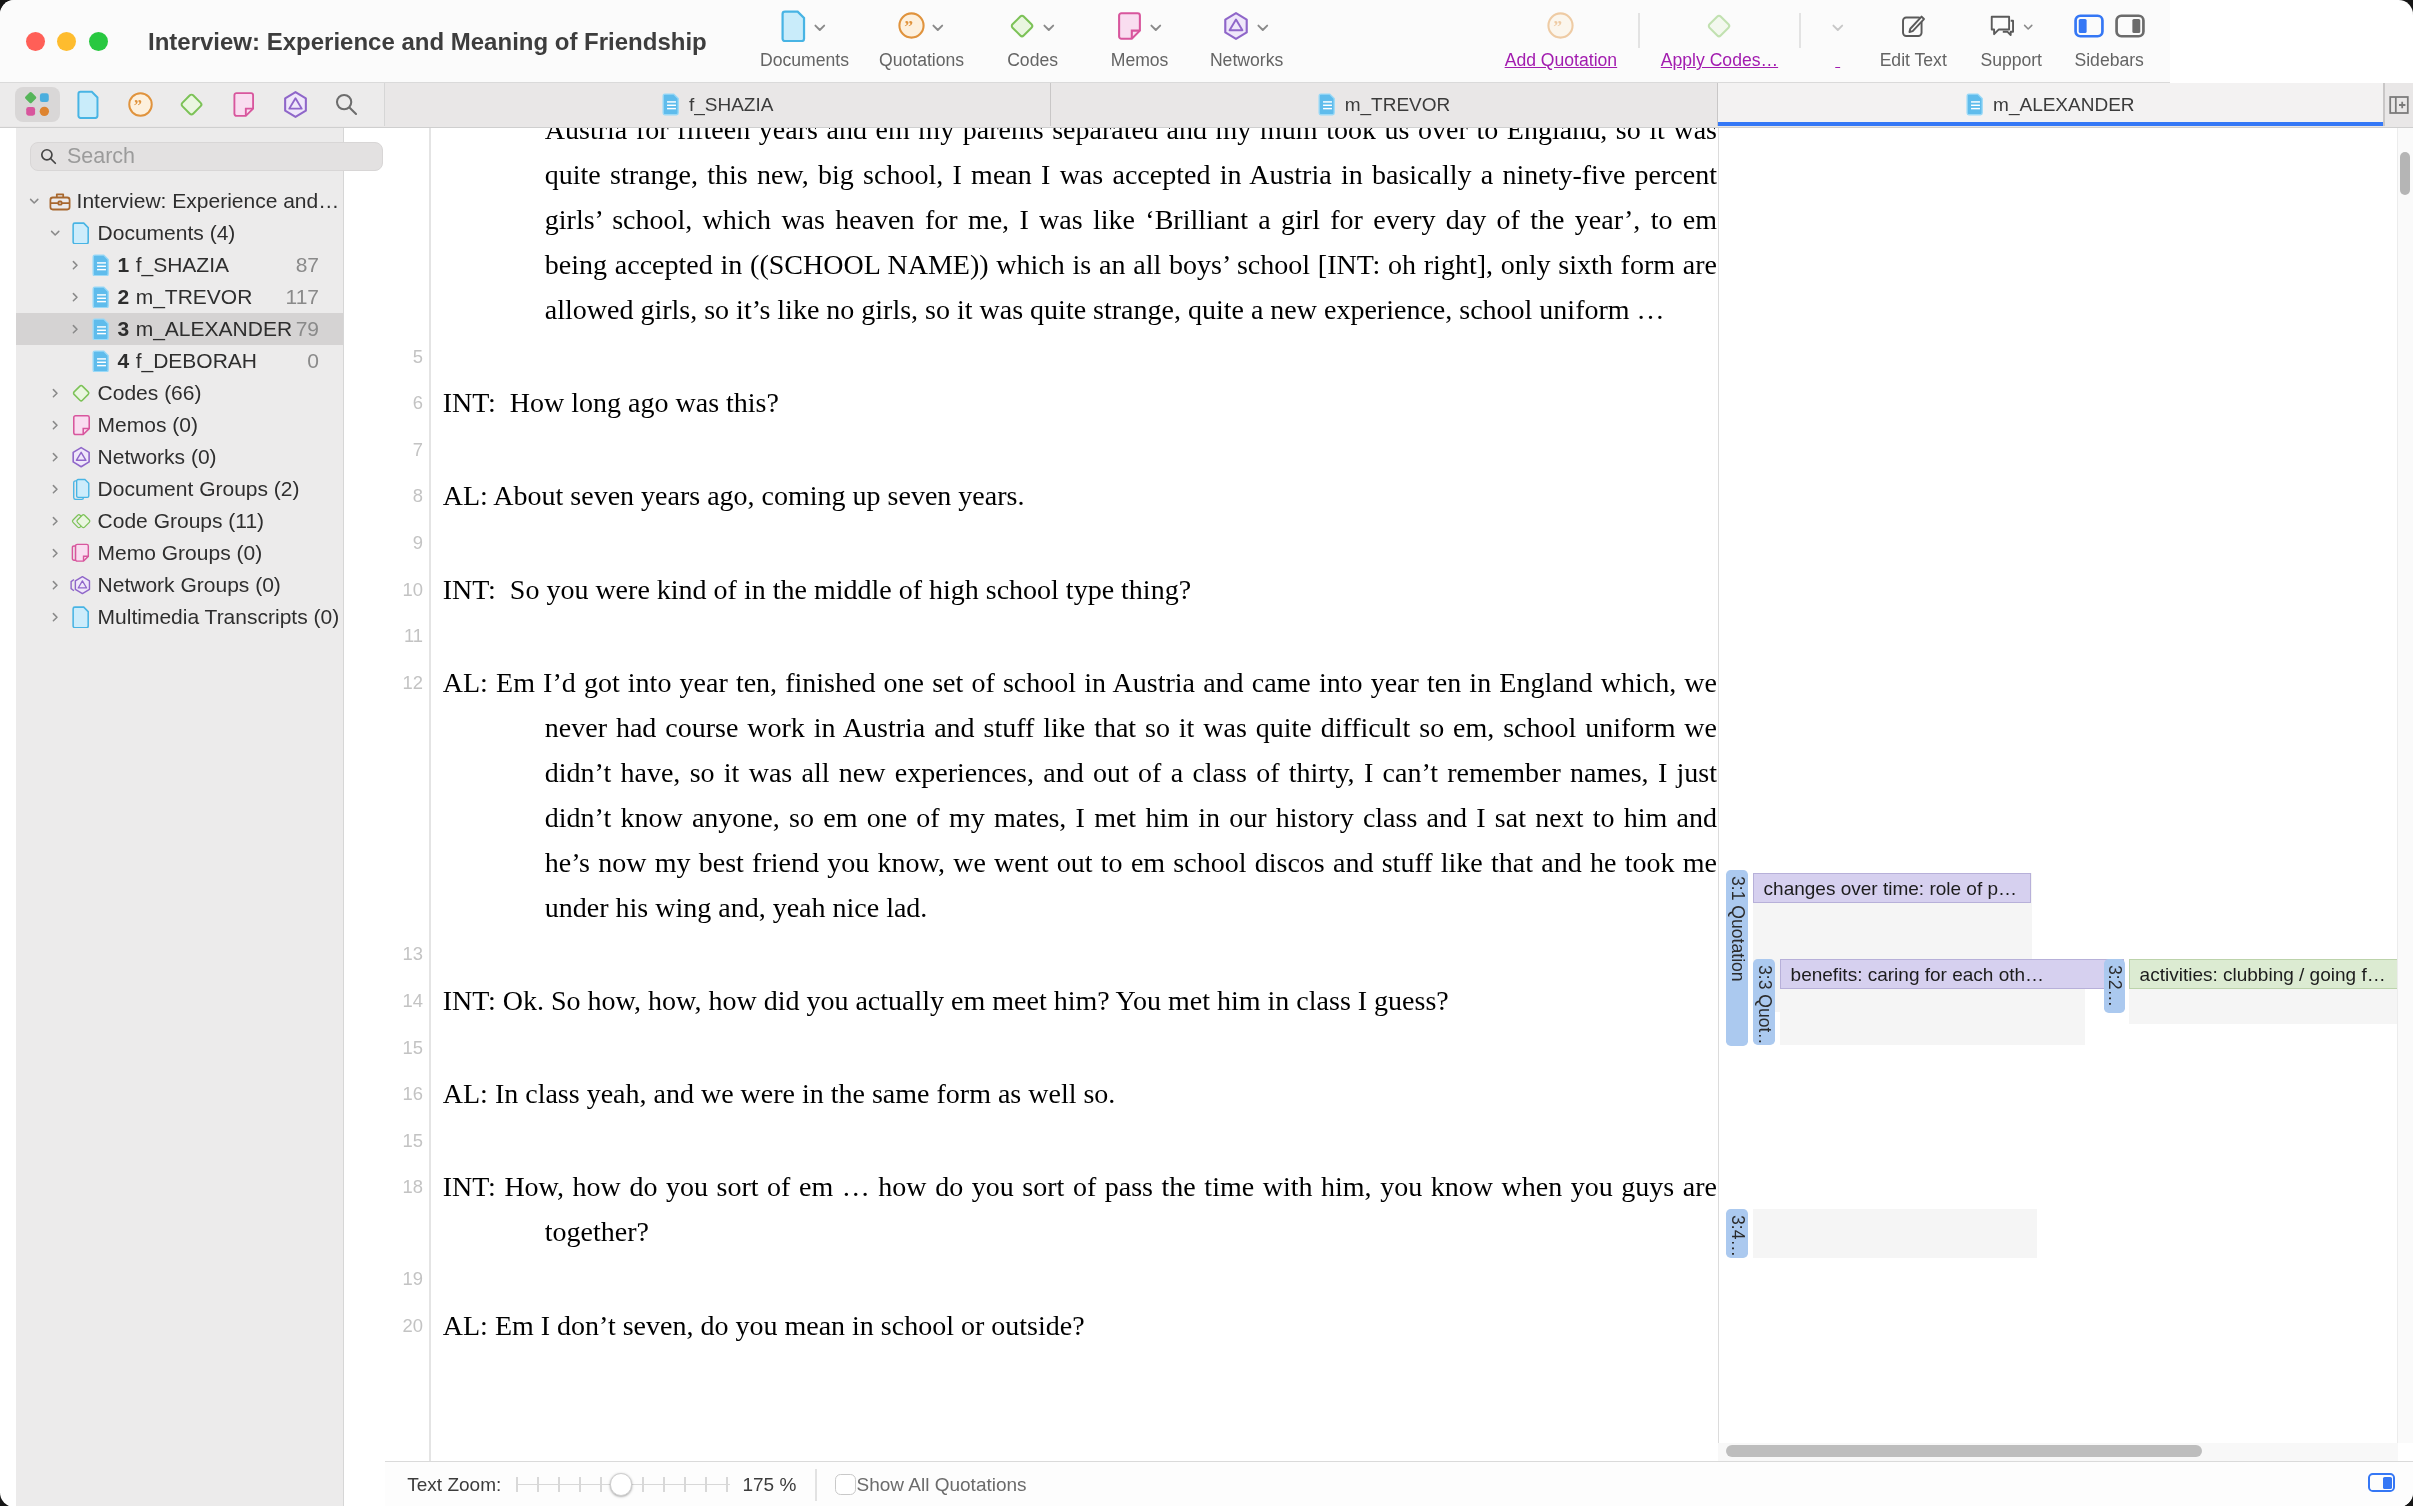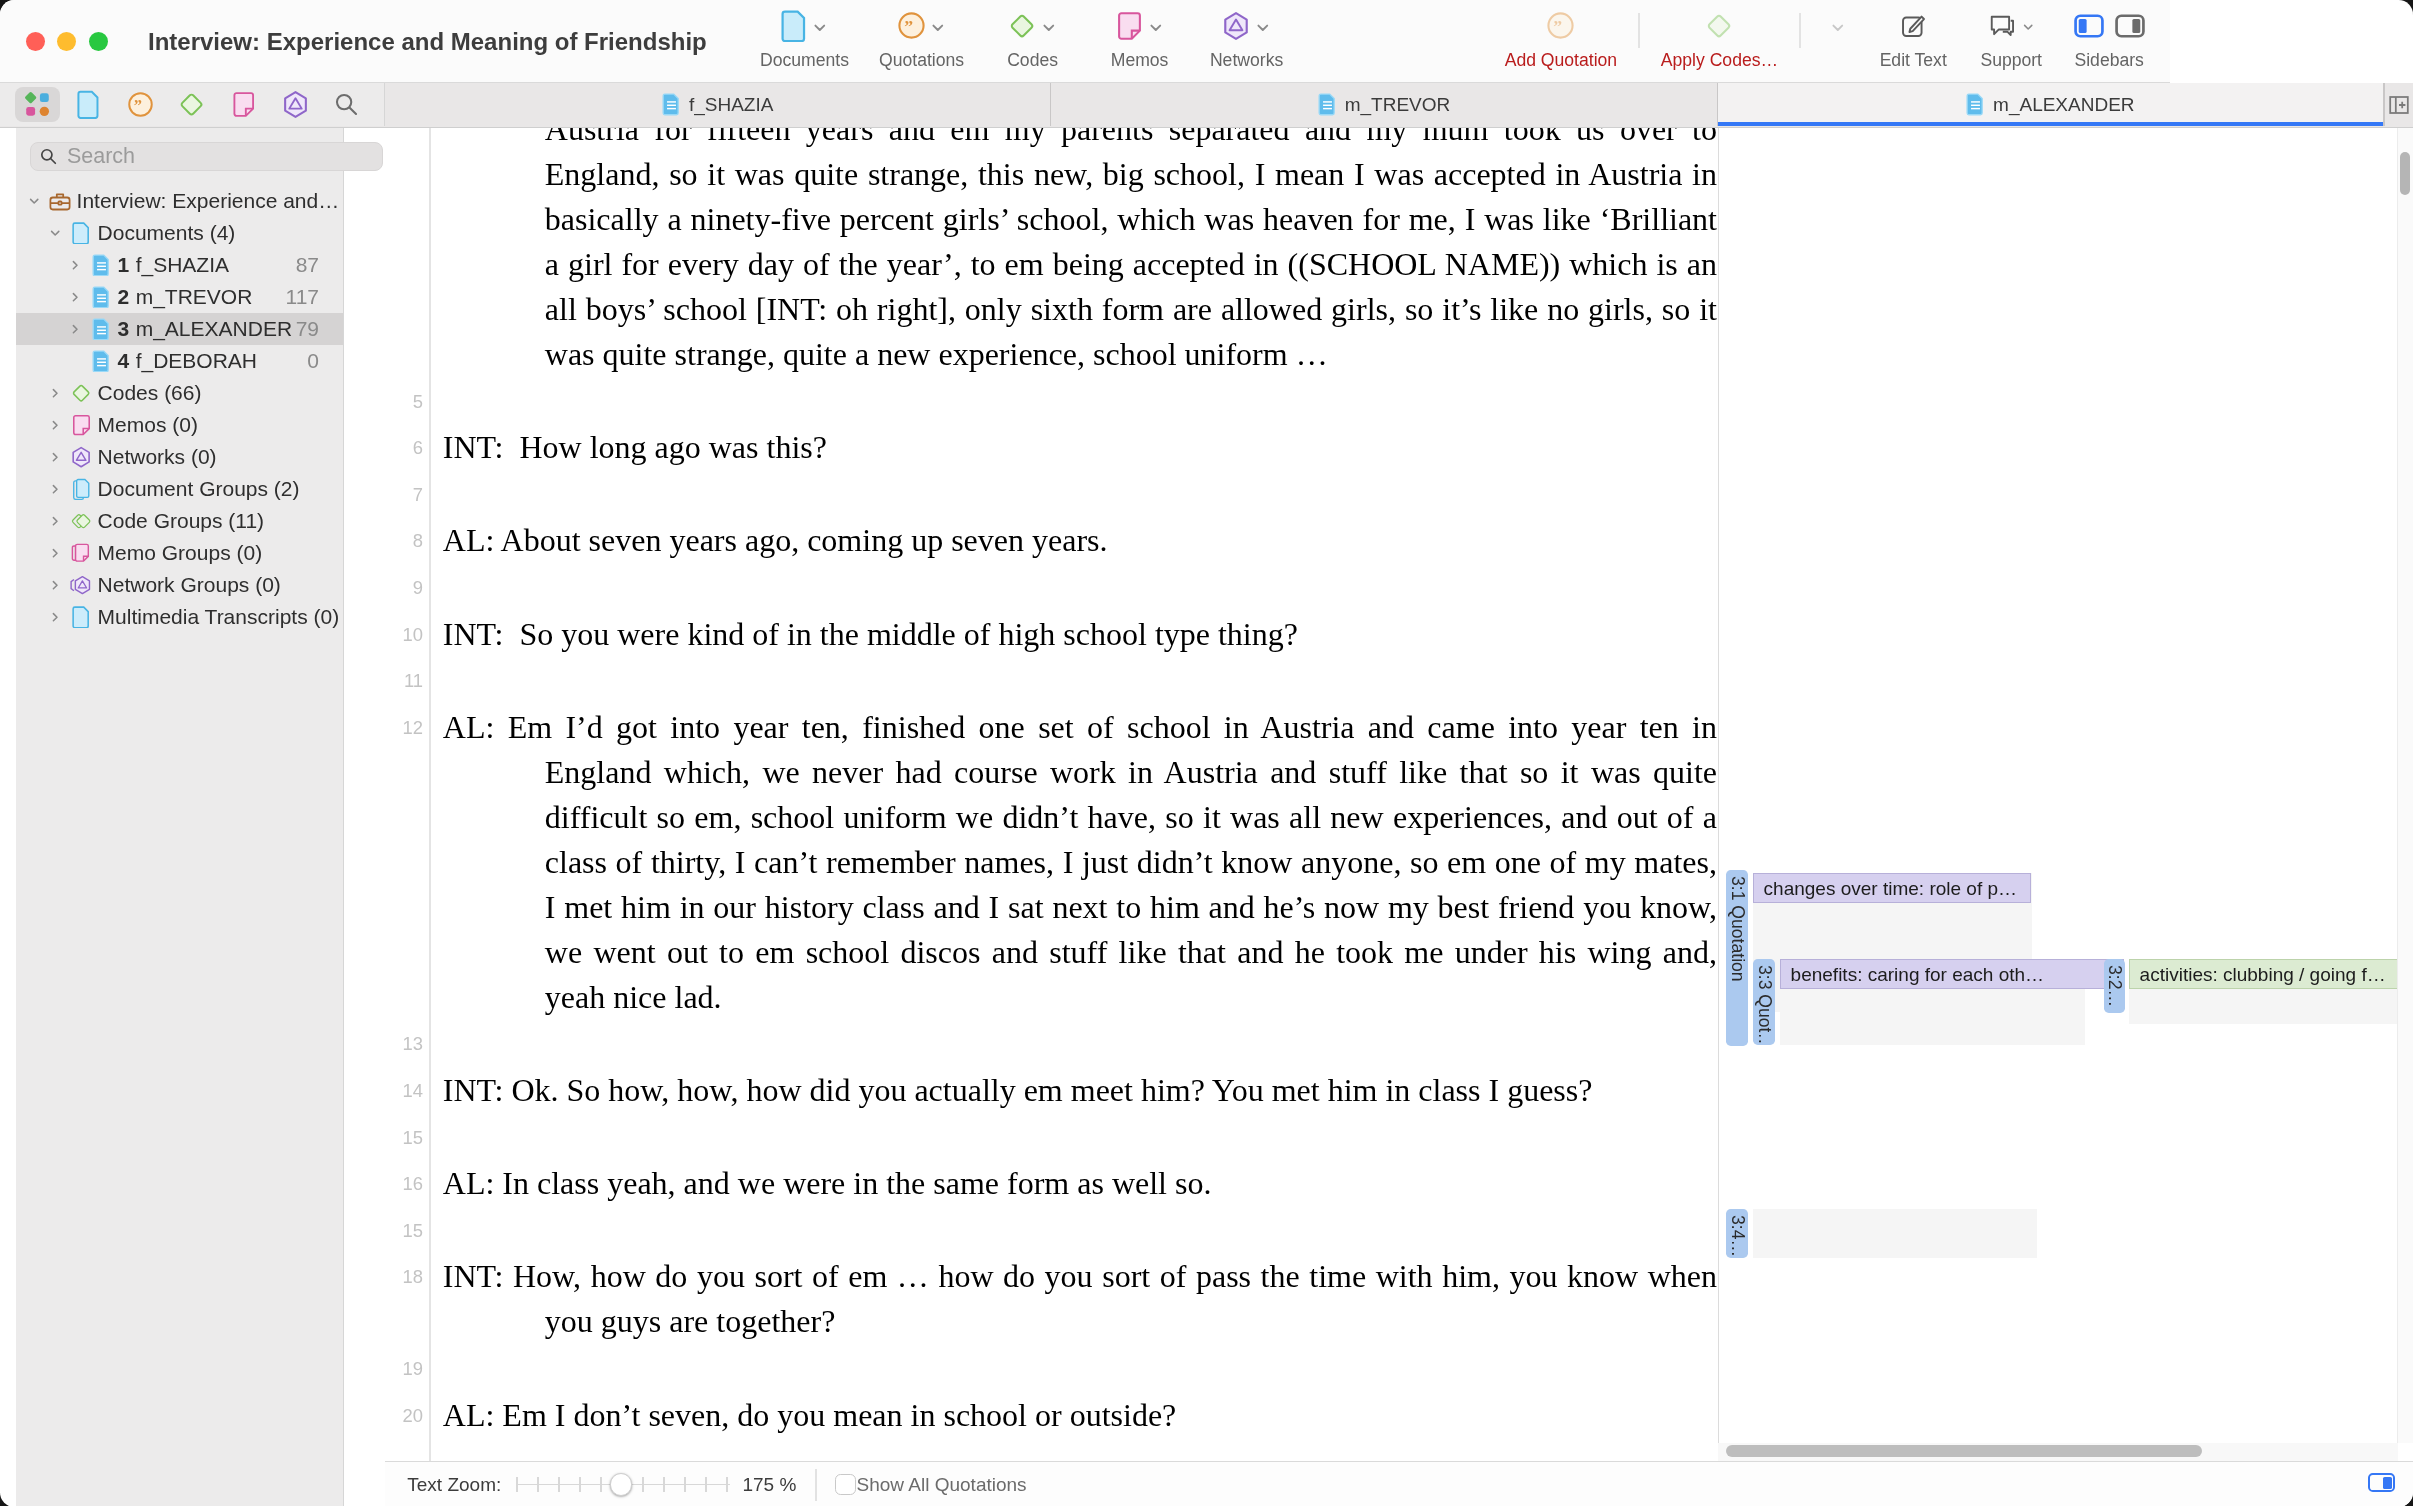--- a/index.html
+++ b/index.html
@@ -13,21 +13,21 @@
   .light.red{background:#ff5f57;}
   .light.yellow{background:#febc2e;}
   .light.green{background:#28c840;}
   .win-title{position:absolute;left:148px;top:0;height:83px;display:flex;align-items:center;font-size:24px;font-weight:700;color:#3d3d3d;}
   .tb-left{position:absolute;left:760px;top:6.4px;display:flex;gap:30px;}
   .tb-right{position:absolute;right:22.3px;top:6.4px;display:flex;gap:21px;align-items:flex-start;}
   .tb-btn{display:flex;flex-direction:column;align-items:center;min-width:77px;cursor:default;}
   .tb-iconrow{height:42px;display:flex;align-items:center;gap:3.2px;}
   .tb-label{font-size:17.6px;color:#646464;margin-top:1.6px;white-space:nowrap;}
   .tb-btn.disabled .tb-iconrow{opacity:.45;}
-  .tb-btn.disabled .tb-label{color:#b91c1c;}
+  .tb-btn.disabled .tb-label{color:#a21caf;text-decoration:underline;}
   .tb-sep{width:1.6px;height:35px;background:#e3e3e3;margin-top:6.4px;}
   .chev{width:17.6px;height:17.6px;stroke:#8a8a8a;stroke-width:2.6;fill:none;stroke-linecap:round;stroke-linejoin:round;}
   .chev.small{width:14.4px;height:14.4px;}
   .sidebars-pair{display:flex;gap:11.2px;align-items:center;height:42px;}
 
   
   .tabrow{position:absolute;left:0;top:83px;width:2413px;height:45px;background:#e9e7e7;border-bottom:1.6px solid #cfcfcf;box-sizing:border-box;}
   .stripicons{position:absolute;left:0;top:0;width:385px;height:43px;background:#ecebeb;border-right:1.6px solid #d6d6d6;box-sizing:border-box;display:flex;align-items:center;justify-content:space-around;padding:0 11.2px;}
   .strip-btn{width:45px;height:35px;display:flex;align-items:center;justify-content:center;border-radius:8px;}
   .strip-btn.selected{background:#d9d7d7;}
@@ -52,21 +52,21 @@
   .trow .tname{margin-left:6.4px;}
   .trow .tcount{margin-left:auto;padding-right:24px;color:#8a8a8a;}
   .ind0{padding-left:8px;} .ind1{padding-left:29px;} .ind2{padding-left:49px;}
 
   
   .docarea{position:absolute;left:385px;top:128px;width:1332px;height:1333px;background:#fff;overflow:hidden;}
   .gutterline{position:absolute;left:44px;top:0;bottom:0;width:1.6px;background:#e4e4e4;}
   .paras{position:absolute;left:0;right:0;top:-21px;}
   .para{display:flex;margin-bottom:1.6px;}
   .pnum{width:38px;flex-shrink:0;text-align:right;padding-right:4.8px;font-size:18.4px;line-height:45px;color:#c3c3c3;}
-  .ptext{flex:1;margin-left:15px;font-family:"Liberation Serif","DejaVu Serif",serif;font-size:32px;line-height:45px;color:#000;text-align:justify;padding-left:102px;text-indent:-102px;min-height:45px;}
+  .ptext{flex:1;margin-left:15px;font-family:"Liberation Serif","DejaVu Serif",serif;font-size:28px;line-height:45px;color:#000;text-align:justify;padding-left:102px;text-indent:-102px;min-height:45px;}
   .ptext.cont{text-indent:0;}
 
   
   .marginarea{position:absolute;left:1718px;top:128px;width:680px;height:1315px;background:#fff;border-left:1.6px solid #dcdcdc;box-sizing:border-box;}
   .qbar{position:absolute;background:#abc9ef;border-radius:4.8px;color:#2b2b2b;font-size:17.6px;writing-mode:vertical-rl;padding-top:6.4px;box-sizing:border-box;text-align:left;overflow:hidden;white-space:nowrap;}
   .codearea{position:absolute;background:#f5f5f5;}
   .codelabel{position:absolute;font-size:19px;color:#1c1c1c;padding:4px 9.6px;border-radius:0;box-sizing:border-box;white-space:nowrap;overflow:hidden;}
   .codelabel.purple{background:#d6d0ef;border:1.6px solid #b7b0d9;}
   .codelabel.green{background:#dcebd2;border:1.6px solid #bcd3ab;}
 

